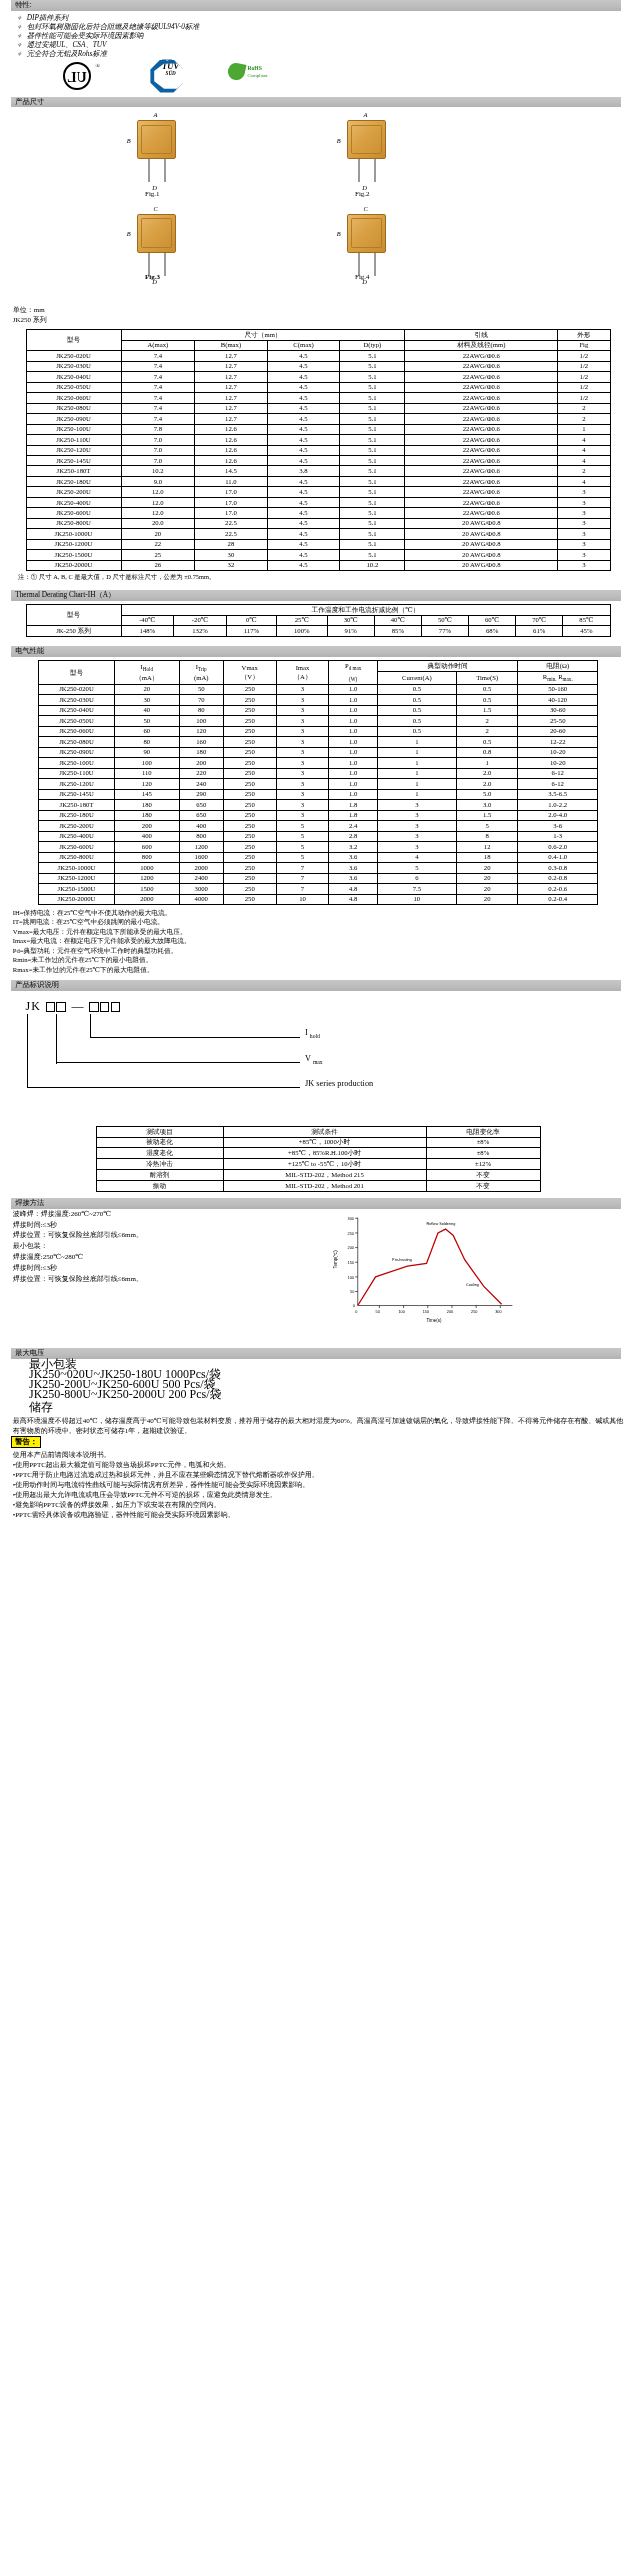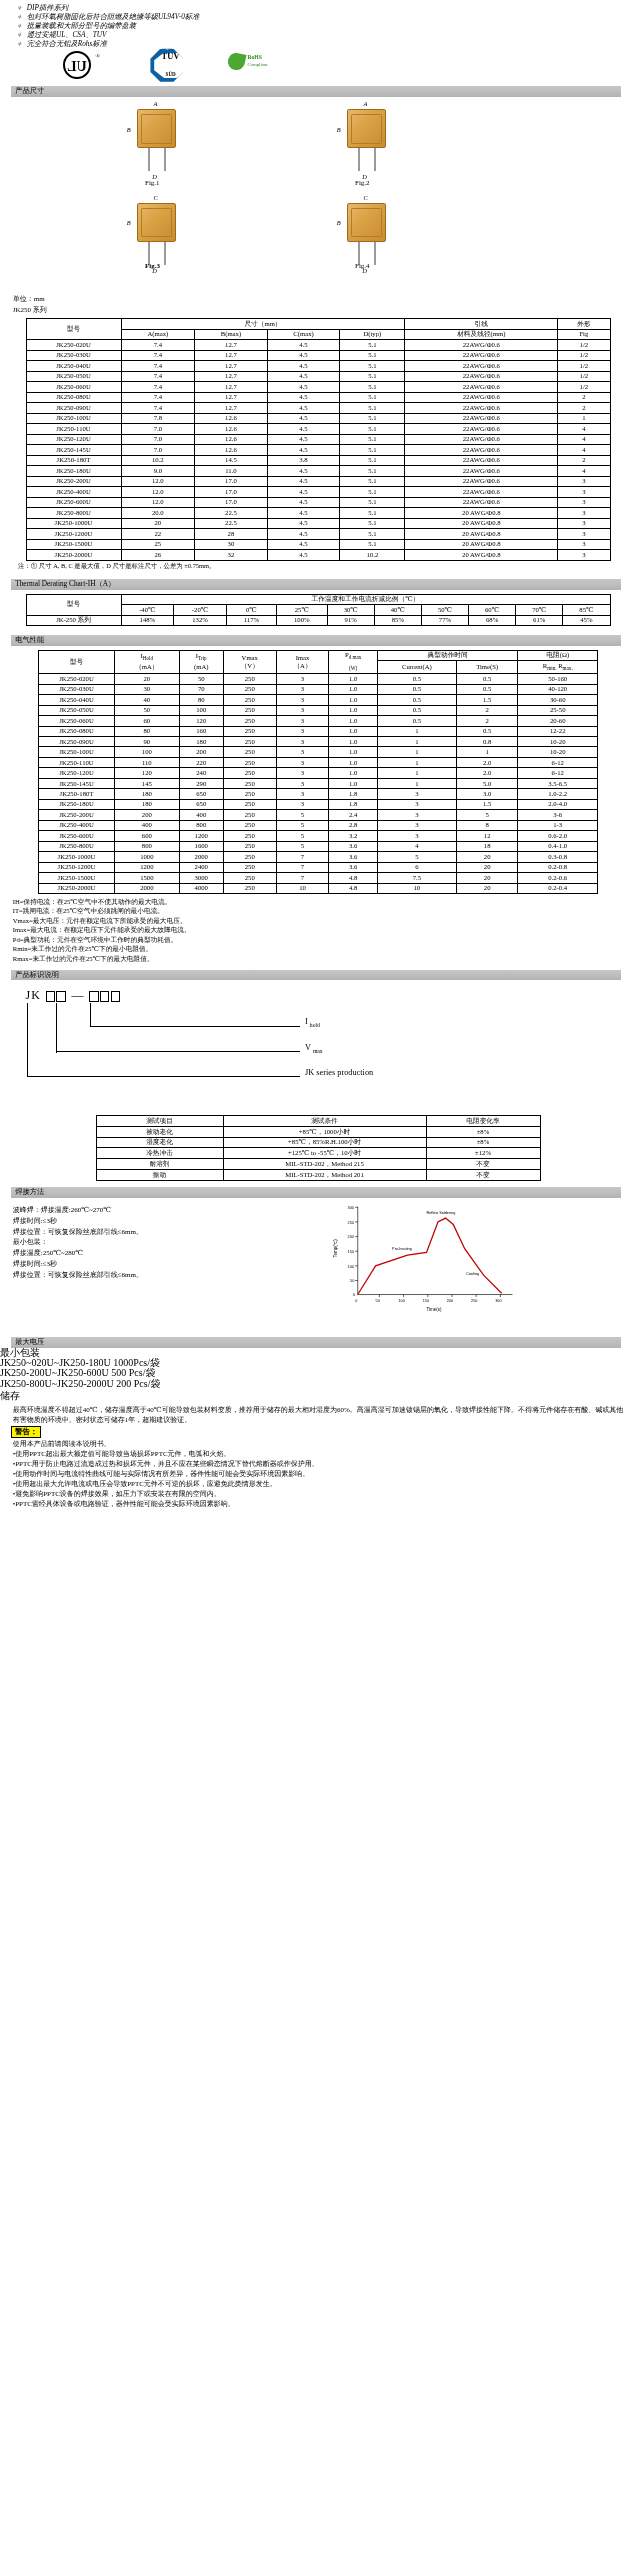--- a/index.html
+++ b/index.html
@@ -55,21 +55,21 @@
 
   .tuv-oct {
     width: 33px; height: 33px;
     background: #0b61a4;
     clip-path: polygon(30% 0,70% 0,100% 30%,100% 70%,70% 100%,30% 100%,0 70%,0 30%);
     position: relative;
   }
   .tuv-inner {
     position:absolute; left:3.8px; top:3.8px; width:33px; height:25.4px; background:#fff;
     clip-path: polygon(30% 0,70% 0,100% 30%,100% 70%,70% 100%,30% 100%,0 70%,0 30%);
-    display:flex; flex-direction:column; align-items:center; justify-content:space-between;
+    display:flex; flex-direction:column; align-items:center; justify-content:flex-start;font-style:italic;
   }
   .tuv-t { font-weight:bold; font-size:8.3px; letter-spacing:0.3px; line-height:7.6px;}
   .tuv-s { font-weight:bold; font-size:5.1px; line-height:5.7px;}
   .tuv-cap{ position:absolute; left:12px; top:-4.5px; width:9.5px;height:9.5px;border-radius:50%;
             background:#0b61a4; color:#fff; font-size:5.1px; text-align:center; line-height:9.5px;}
 
   .rohs-wrap { display:flex; align-items:center; }
   .leaf {
     width:16.5px;height:16.5px;background:#4ca832;border-radius:50% 0 50% 50%;
     transform: rotate(12deg); margin-right:2.5px;
@@ -134,57 +134,58 @@
   .pn-box {
     display:inline-block;width:9.5px;height:10.8px;border:0.6px solid #000;margin-right:1.3px;vertical-align:middle;
   }
   .pn-line { position:absolute; background:#000; height:1px; }
   .pn-vline{ position:absolute; background:#000; width:1px;}
   .pn-txt { position:absolute; font-size:8.3px;}
   .pn-txt sub{ font-size:5.7px;}
 
   
   .solder-area { position:relative; min-height: 134px; }
-  .solder-text { position:absolute; left:12.7px; top:7px; width:299px; font-size:7px; line-height:10.8px;}
+  .solder-text { position:absolute; left:12.7px; top:0; width:299px; font-size:7px; line-height:10.8px;}
   .chart-box { position:absolute; left:331px; top:1.3px; width:191px; height:121px;}
 
-  .pkg-min { margin-left:0; font-size:10px; line-height:10.2px;}
+  .pkg-min { margin-left:29px; font-size:12px; line-height:10.2px;}
 
   .store { margin:3.8px 12.7px 0 12.7px; font-size:7px; line-height:10.2px; text-align:justify;}
 
   .warn-title {
     display:inline-block; background:#fff000; border:0.6px solid #000;
     font-weight:bold; font-size:7.6px; padding:0 2.5px; margin-left:11.4px;
   }
   .warn-body { margin: 1.3px 12.7px 0 12.7px; font-size:7px; line-height:10px; }
   .warn-body p { margin:0; }
 
   .sub { font-size:5.1px; vertical-align: sub; }
 
   .legend-block { margin: 2.5px 0 0 12.7px; font-size:6.7px; line-height:9.5px; }
 </style>
 </head>
 <body>
 
 <div class="page">
 
   
+  <div class="bar">特性:</div>
 
   <div class="features">
     <div class="feat-row">
       <span class="feat-bullet">✧</span>
       <span class="feat-text">DIP插件系列</span>
     </div>
     <div class="feat-row">
       <span class="feat-bullet">✧</span>
       <span class="feat-text">包封环氧树脂固化后符合阻燃及绝缘等级UL94V-0标准</span>
     </div>
     <div class="feat-row">
       <span class="feat-bullet">✧</span>
-      <span class="feat-text">批量装载和大部分型号的编带盘装</span>
+      <span class="feat-text">器件性能可能会受实际环境因素影响</span>
     </div>
     <div class="feat-row">
       <span class="feat-bullet">✧</span>
       <span class="feat-text">通过安规UL、CSA、TUV</span>
     </div>
     <div class="feat-row">
       <span class="feat-bullet">✧</span>
       <span class="feat-text">完全符合无铅及Rohs标准</span>
     </div>
   </div>

